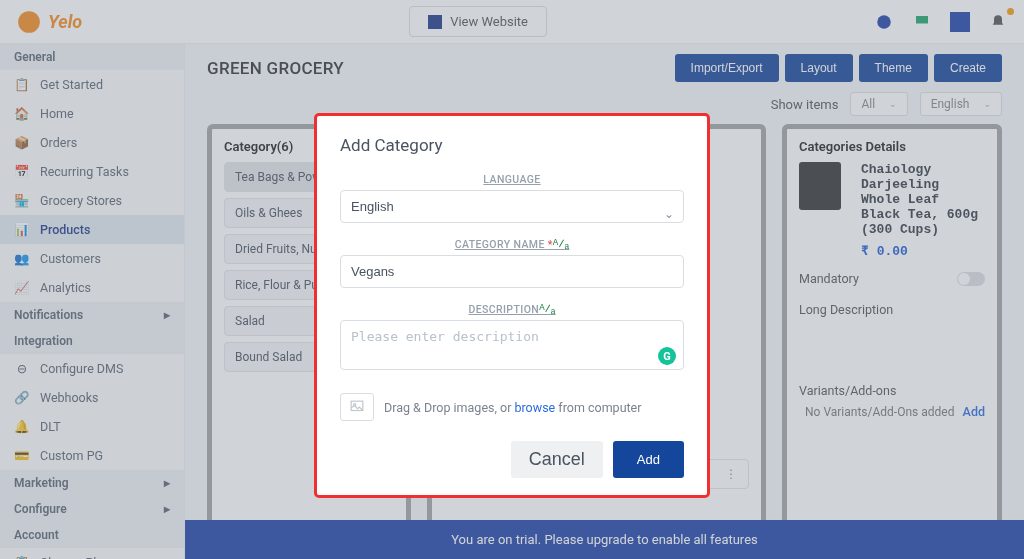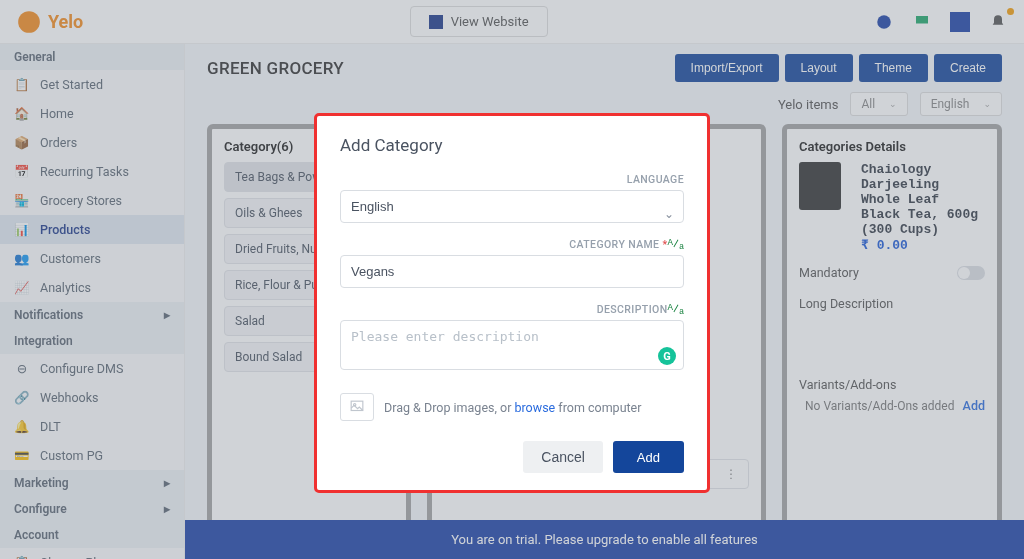--- a/index.html
+++ b/index.html
@@ -1,19 +1,19 @@
 <!DOCTYPE html>
 <html><head>
 <meta charset="utf-8">
 <style>
 * { box-sizing: border-box; margin: 0; padding: 0; }
 body { font-family: -apple-system, BlinkMacSystemFont, "Segoe UI", Roboto, Arial, sans-serif; font-size: 13px; color: #333; background: #fff; width: 1024px; height: 559px; overflow: hidden; position: relative; }
 
 .topbar { height: 44px; display: flex; align-items: center; padding: 0 16px; border-bottom: 1px solid #eee; }
-.logo { display: flex; align-items: center; gap: 6px; }
+.logo { display: flex; align-items: center; gap: 6px; font-style: italic; }
 .logo-icon { width: 26px; height: 26px; }
 .logo-text { color: #f58c1f; font-weight: 700; font-size: 18px; }
 .topbar-center { flex: 1; display: flex; justify-content: center; }
 .view-website { border: 1px solid #ddd; border-radius: 4px; padding: 7px 18px; display: flex; align-items: center; gap: 8px; color: #555; font-size: 13px; cursor: pointer; background: #fff; }
 .view-website .sq { width: 14px; height: 14px; background: #1e3a8a; }
 .topbar-right { display: flex; align-items: center; gap: 18px; }
 .tb-icon { width: 20px; height: 20px; display: flex; align-items: center; justify-content: center; color: #555; }
 .tb-apps { width: 20px; height: 20px; background: #1e43a8; }
 .tb-bell { position: relative; }
 .tb-dot { position: absolute; top: -4px; right: -6px; width: 7px; height: 7px; background: #f59e0b; border-radius: 50%; }
@@ -42,48 +42,48 @@
 .col-title { font-weight: 600; font-size: 13px; color: #222; margin-bottom: 8px; display: flex; align-items: center; justify-content: space-between; }
 .cat-item { background: #f4f5f7; border: 1px solid #e2e4e8; border-radius: 4px; padding: 7px 10px; margin-bottom: 6px; font-size: 12px; color: #4a5361; cursor: pointer; white-space: nowrap; overflow: hidden; text-overflow: ellipsis; }
 .cat-item.selected { background: #e2e4e8; }
 .col-products { flex: 1; }
 .prod-item { border: 1px solid #e2e4e8; border-radius: 4px; padding: 7px 10px; margin-bottom: 6px; font-size: 12px; color: #4a5361; display: flex; align-items: center; justify-content: space-between; }
 .dots { color: #888; letter-spacing: 1px; }
 .col-details { width: 220px; }
 .det-prod { display: flex; gap: 20px; font-size: 13px; font-family: Liberation Mono, monospace; }
 .det-img { width: 42px; height: 48px; background: #333; border-radius: 3px; }
 .det-title { font-weight: 600; color: #353c48; }
-.det-price { color: #1e5bd8; font-weight: 600; margin-top: 0; }
+.det-price { color: #1e5bd8; font-weight: 600; margin-top: 6px; }
 .det-row { display: flex; justify-content: space-between; align-items: center; padding: 12px 0 4px; font-size: 12.5px; color: #555; }
 .toggle { width: 28px; height: 14px; background: #dcdfe4; border-radius: 7px; position: relative; }
 .toggle::after { content: ""; position: absolute; left: 1px; top: 1px; width: 12px; height: 12px; background: #fff; border-radius: 50%; }
 .subdet { font-size: 12px; color: #777; padding-left: 6px; }
 .det-addons { margin-top: 50px; }
 .add-link { color: #2b6cde; font-weight: 500; cursor: pointer; }
 
 .trial-bar { position: absolute; bottom: 0; left: 0; right: 0; background: #1e43a8; color: #fff; text-align: center; padding: 12px; font-size: 13px; }
 
 .overlay { position: absolute; inset: 0; background: rgba(120,130,140,0.35); display: flex; align-items: flex-start; justify-content: center; padding-top: 115px; }
 .modal { width: 392px; background: #fff; border-radius: 3px; padding: 20px 24px 18px; outline: 3px solid #f03030; outline-offset: -1px; }
 .modal-title { font-size: 17px; font-weight: 400; color: #4a5361; margin-bottom: 18px; }
-.fld-label { font-size: 10.5px; font-weight: 500; color: #96a0ac; letter-spacing: 0.4px; margin-bottom: 4px; display: flex; align-items: center; justify-content: flex-end; }
+.fld-label { font-size: 10.5px; font-weight: 500; color: #96a0ac; letter-spacing: 0.4px; margin-bottom: 4px; display: flex; align-items: center; justify-content: center; text-decoration: underline; }
 .fld-label .req { color: #e05050; }
 .fld-label .lang-icon { color: #15803d; font-size: 12px; }
 .fld { width: 100%; border: 1px solid #d9dde2; border-radius: 4px; padding: 8px 10px; font-size: 13px; color: #4a5361; margin-bottom: 14px; }
 .selwrap { position: relative; }
 .selwrap .chev-sm2 { position: absolute; right: 10px; top: 50%; transform: translateY(-50%); color: #8a93a0; font-size: 12px; pointer-events:none; }
 textarea.fld { height: 50px; resize: none; }
 .fld::placeholder { color: #b8c0c9; }
 .desc-wrap { position: relative; }
 .grammarly { position: absolute; right: 8px; bottom: 22px; width: 18px; height: 18px; background: #15c39a; border-radius: 50%; display:flex; align-items:center; justify-content:center; color:#fff; font-size:11px; font-weight:bold; }
 .upload { display: flex; align-items: center; gap: 10px; font-size: 12.5px; color: #7a8390; margin-top: 6px; margin-bottom: 20px; }
 .upload-box { width: 34px; height: 28px; border: 1px solid #d9dde2; border-radius: 3px; display: flex; align-items: center; justify-content: center; color: #c0c6ce; }
 .upload .browse { color: #2b6cde; }
 .modal-actions { display: flex; justify-content: flex-end; gap: 10px; }
-.btn-cancel { background: #eef0f2; color: #4a5361; border: none; padding: 8px 18px; border-radius: 3px; font-size: 14px; cursor: pointer; }
+.btn-cancel { background: #eef0f2; color: #4a5361; border: none; padding: 8px 18px; border-radius: 3px; font-size: 18px; cursor: pointer; }
 .btn-add { background: #14469b; color: #fff; border: none; padding: 8px 24px; border-radius: 3px; font-size: 13px; cursor: pointer; }
 </style>
 </head>
 <body>
 
 <div class="topbar">
   <div class="logo">
     <svg class="logo-icon" viewBox="0 0 24 24" fill="#f58c1f">
         <circle cx="12" cy="12" r="10"></circle>
       </svg>
@@ -192,21 +192,21 @@
     <div class="main-header">
       <div class="store-name">GREEN GROCERY</div>
       <div class="hdr-buttons">
         <button class="hdr-btn">Import/Export</button>
         <button class="hdr-btn">Layout</button>
         <button class="hdr-btn">Theme</button>
         <button class="hdr-btn">Create</button>
       </div>
     </div>
     <div class="hdr-bar">
-      <span class="show-items">Yelo items</span>
+      <span class="show-items">Show items</span>
       <span class="sel">
           <span>All</span>
           <span class="chev-sm">⌄</span>
         </span>
       <span class="sel">
           <span>English</span>
           <span class="chev-sm">⌄</span>
         </span>
     </div>
 

